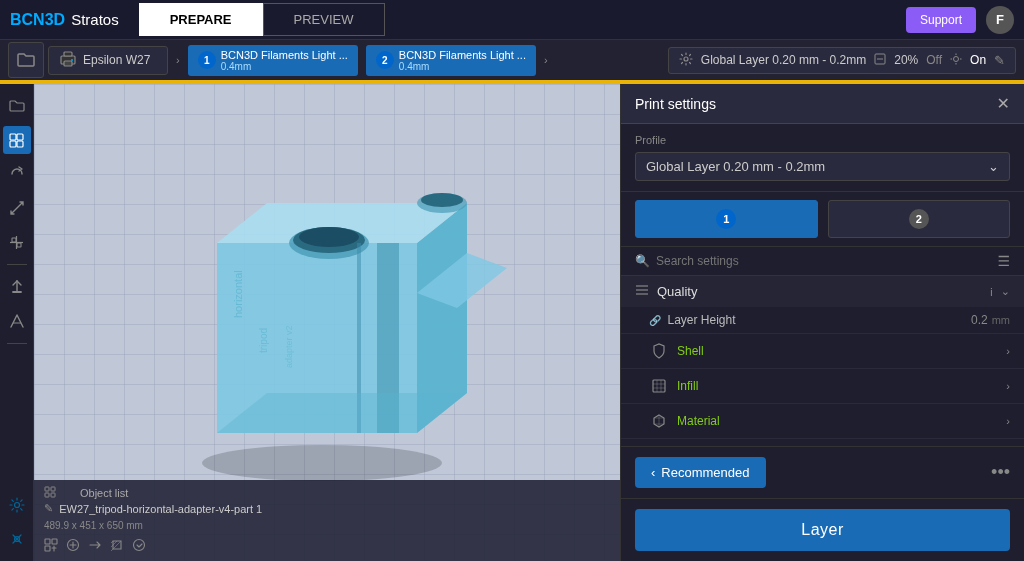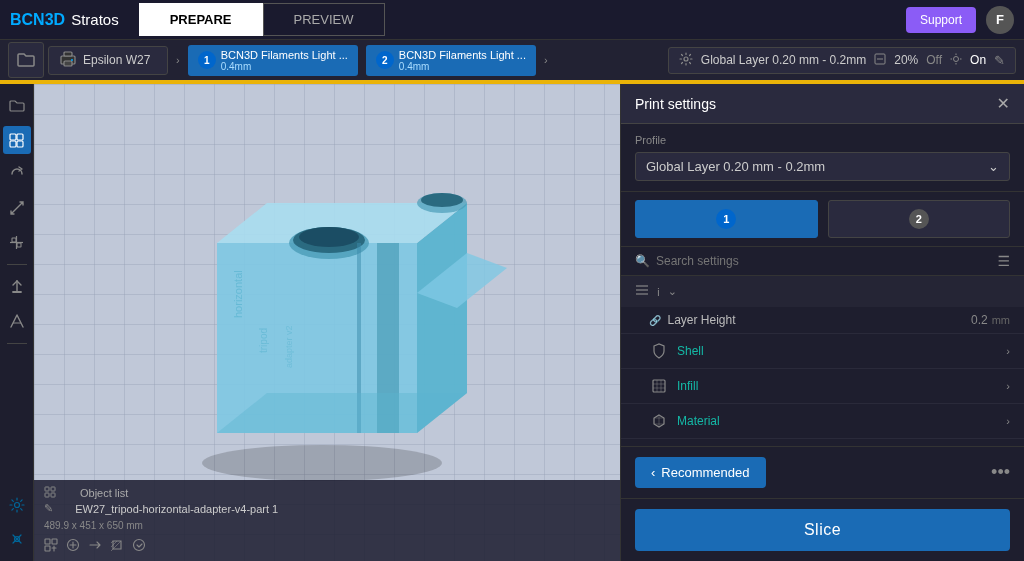--- a/index.html
+++ b/index.html
@@ -154,21 +154,21 @@
     .setting-row-label { color: #bbb; font-size: 12px; flex: 1; }
     .setting-row-icon { color: #888; font-size: 10px; margin-right: 6px; }
     .setting-row-value { color: #888; font-size: 12px; }
     .setting-row-unit { color: #666; font-size: 11px; margin-left: 4px; }
 
     .sub-setting-row {
       display: flex; align-items: center; padding: 7px 14px 7px 28px;
       border-bottom: 1px solid #2a2a3a; cursor: pointer;
     }
     .sub-icon { width: 20px; height: 20px; display: flex; align-items: center; justify-content: center; margin-right: 8px; }
-    .sub-label { color: #14b8a6; font-size: 12px; flex: 1; }
+    .sub-label { color: #84cc16; font-size: 12px; flex: 1; }
     .sub-chevron { color: #888; font-size: 11px; }
 
     
     .ps-footer { padding: 10px 14px; border-top: 1px solid #333; display: flex; align-items: center; gap: 10px; }
     .recommended-btn {
       background: #1a6bb5; color: #fff; border: none; padding: 8px 16px; border-radius: 4px;
       cursor: pointer; font-size: 13px; display: flex; align-items: center; gap: 6px;
     }
     .dots-btn { color: #888; font-size: 18px; cursor: pointer; margin-left: auto; }
 
@@ -374,21 +374,21 @@
               <rect x="1" y="1" width="4" height="4" rx="0.5" stroke="#888" stroke-width="1"></rect>
               <rect x="7" y="1" width="4" height="4" rx="0.5" stroke="#888" stroke-width="1"></rect>
               <rect x="1" y="7" width="4" height="4" rx="0.5" stroke="#888" stroke-width="1"></rect>
               <rect x="7" y="7" width="4" height="4" rx="0.5" stroke="#888" stroke-width="1"></rect>
             </svg>
         </span>
         <span style="color:#aaa;font-size:11px;">Object list</span>
       </div>
       <div style="display:flex;align-items:center;gap:6px;">
         <span style="color:#888;font-size:11px;">✎</span>
-        <span style="color:#ccc;font-size:11px;margin-left:16px;">EW27_tripod-horizontal-adapter-v4-part 1</span>
+        <span style="color:#ccc;font-size:11px;">EW27_tripod-horizontal-adapter-v4-part 1</span>
       </div>
       <div>
         <span style="color:#888;font-size:10px;">489.9 x 451 x 650 mm</span>
       </div>
       <div class="bottom-tools">
         <span class="tool-icon-sm">
           <svg width="14" height="14" viewBox="0 0 14 14" fill="none">
               <rect x="1" y="1" width="5" height="5" rx="0.5" stroke="#888" stroke-width="1.1"></rect>
               <rect x="8" y="1" width="5" height="5" rx="0.5" stroke="#888" stroke-width="1.1"></rect>
               <rect x="1" y="8" width="5" height="5" rx="0.5" stroke="#888" stroke-width="1.1"></rect>
@@ -455,20 +455,21 @@
     <div class="settings-list" style="position:relative;">
 
       <div class="section-header">
         <span class="section-icon">
           <svg width="14" height="12" viewBox="0 0 14 12" fill="none">
               <line x1="1" y1="2" x2="13" y2="2" stroke="#888" stroke-width="1.2"></line>
               <line x1="1" y1="6" x2="13" y2="6" stroke="#888" stroke-width="1.2"></line>
               <line x1="1" y1="10" x2="13" y2="10" stroke="#888" stroke-width="1.2"></line>
             </svg>
         </span>
+        <span class="section-label">Quality</span>
         <span class="section-info">ℹ</span>
         <span class="section-chevron">⌄</span>
       </div>
 
       <div class="setting-row">
         <span class="setting-row-icon">🔗</span>
         <span class="setting-row-label">Layer Height</span>
         <span class="setting-row-value">0.2</span>
         <span class="setting-row-unit">mm</span>
       </div>
@@ -520,17 +521,17 @@
 
     <div class="ps-footer">
       <button class="recommended-btn">
         <span>‹</span>
         <span>Recommended</span>
       </button>
       <span class="dots-btn">•••</span>
     </div>
 
     <div class="slice-area">
-      <button class="slice-btn">Slice</button>
+      <button class="slice-btn">Layer</button>
     </div>
   </div>
 
 </div>
 
 </body></html>

